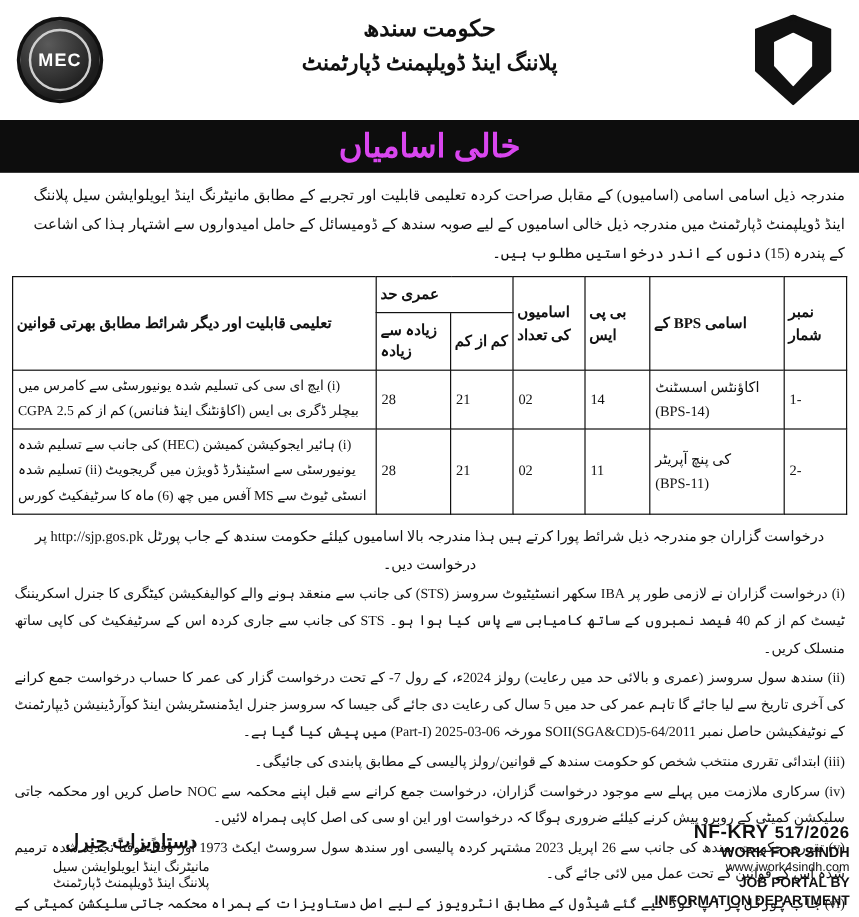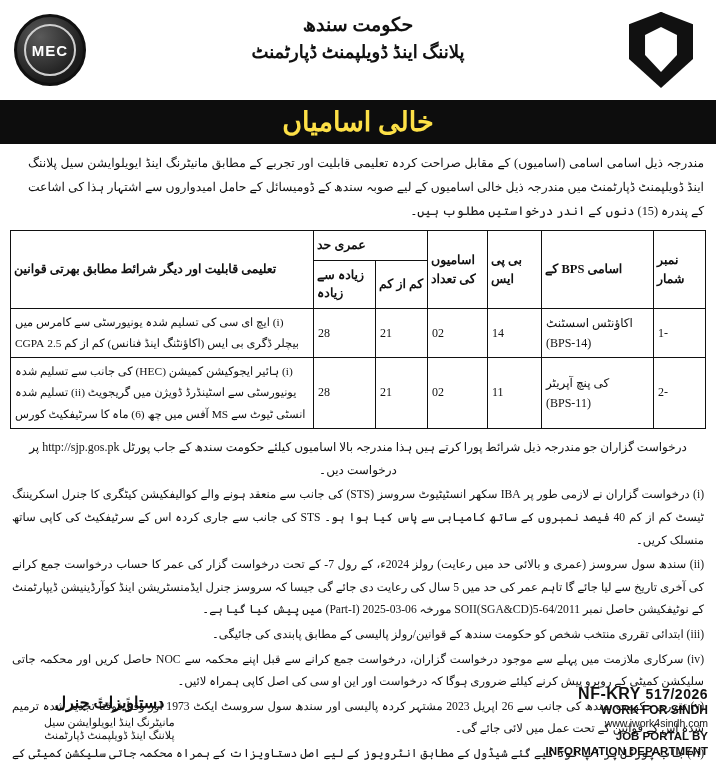--- a/index.html
+++ b/index.html
@@ -62,21 +62,21 @@
     direction: rtl;
   }
   .header-text div { line-height: 1.55; }
   .h-line1 { font-size: 19px; font-weight: bold; }
   .h-line2 { font-size: 18px; font-weight: bold; }
   .h-line3 { font-size: 15px; }
 
   
   .title-bar {
     background: #0d0d0d;
-    color: #fde047;
+    color: #d946ef;
     height: 44px;
     margin: 4px 0 0 0;
     display: flex; align-items: center; justify-content: center;
     position: relative;
   }
   .title-bar .title {
     font-size: 27px; font-weight: bold; letter-spacing: 1px;
     direction: rtl;
   }
 

